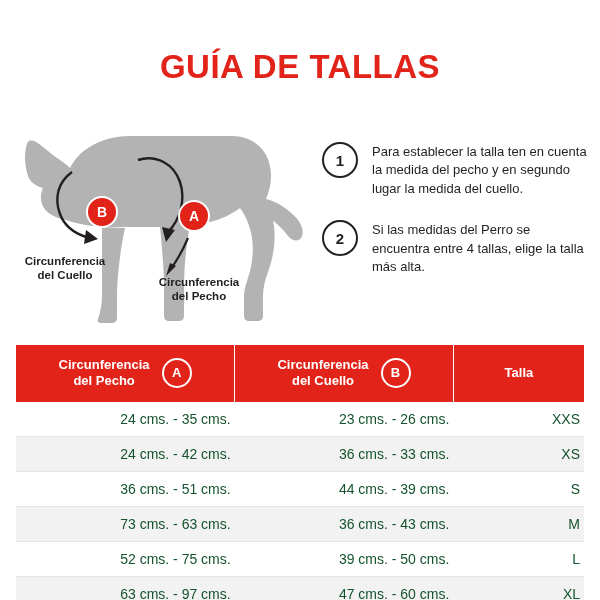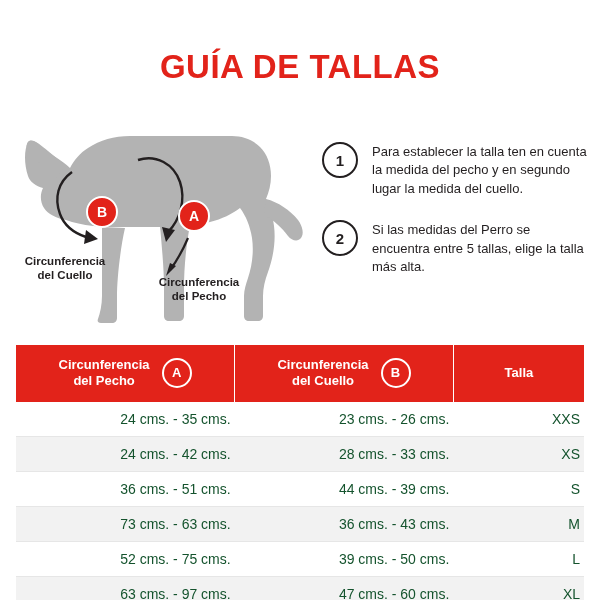--- a/index.html
+++ b/index.html
@@ -239,21 +239,21 @@
     </div>
   </div>
 
   <div class="steps">
     <div class="step">
       <div class="step-num">1</div>
       <div class="step-text">Para establecer la talla ten en cuenta la medida del pecho y en segundo lugar la medida del cuello.</div>
     </div>
     <div class="step">
       <div class="step-num">2</div>
-      <div class="step-text">Si las medidas del Perro se encuentra entre 5 tallas, elige la talla más alta.</div>
+      <div class="step-text">Si las medidas del Perro se encuentra entre 4 tallas, elige la talla más alta.</div>
     </div>
   </div>
 
   <div class="table-wrap">
     <table>
       <colgroup>
         <col class="c1">
         <col class="c2">
         <col class="c3">
       </colgroup>
@@ -287,21 +287,21 @@
         </tr>
       </thead>
       <tbody>
         <tr>
           <td>24 cms. - 35 cms.</td>
           <td>23 cms. - 26 cms.</td>
           <td class="size">XXS</td>
         </tr>
         <tr>
           <td>24 cms. - 42 cms.</td>
-          <td>28 cms. - 33 cms.</td>
+          <td>36 cms. - 33 cms.</td>
           <td class="size">XS</td>
         </tr>
         <tr>
           <td>36 cms. - 51 cms.</td>
           <td>44 cms. - 39 cms.</td>
           <td class="size">S</td>
         </tr>
         <tr>
           <td>73 cms. - 63 cms.</td>
           <td>36 cms. - 43 cms.</td>

